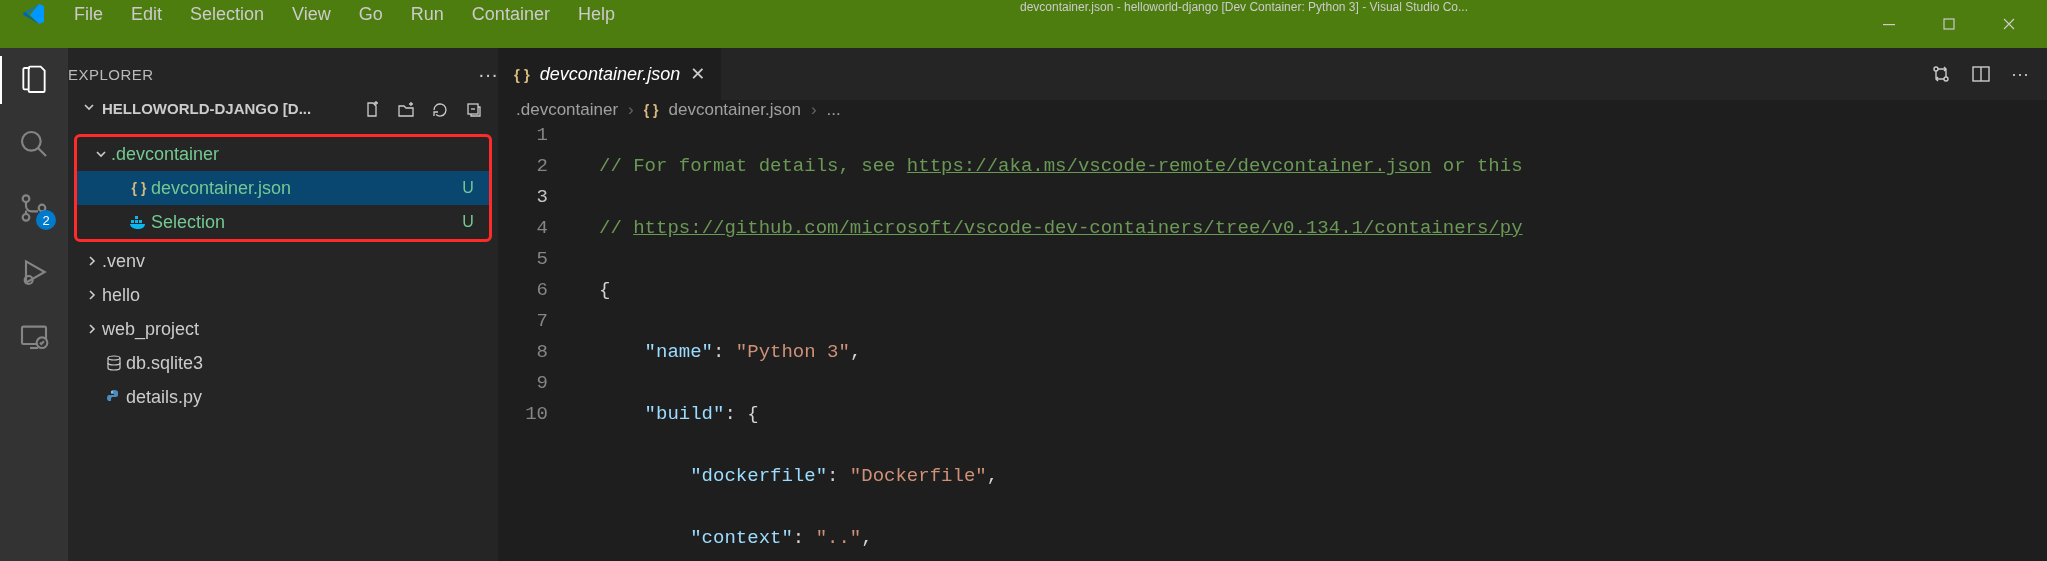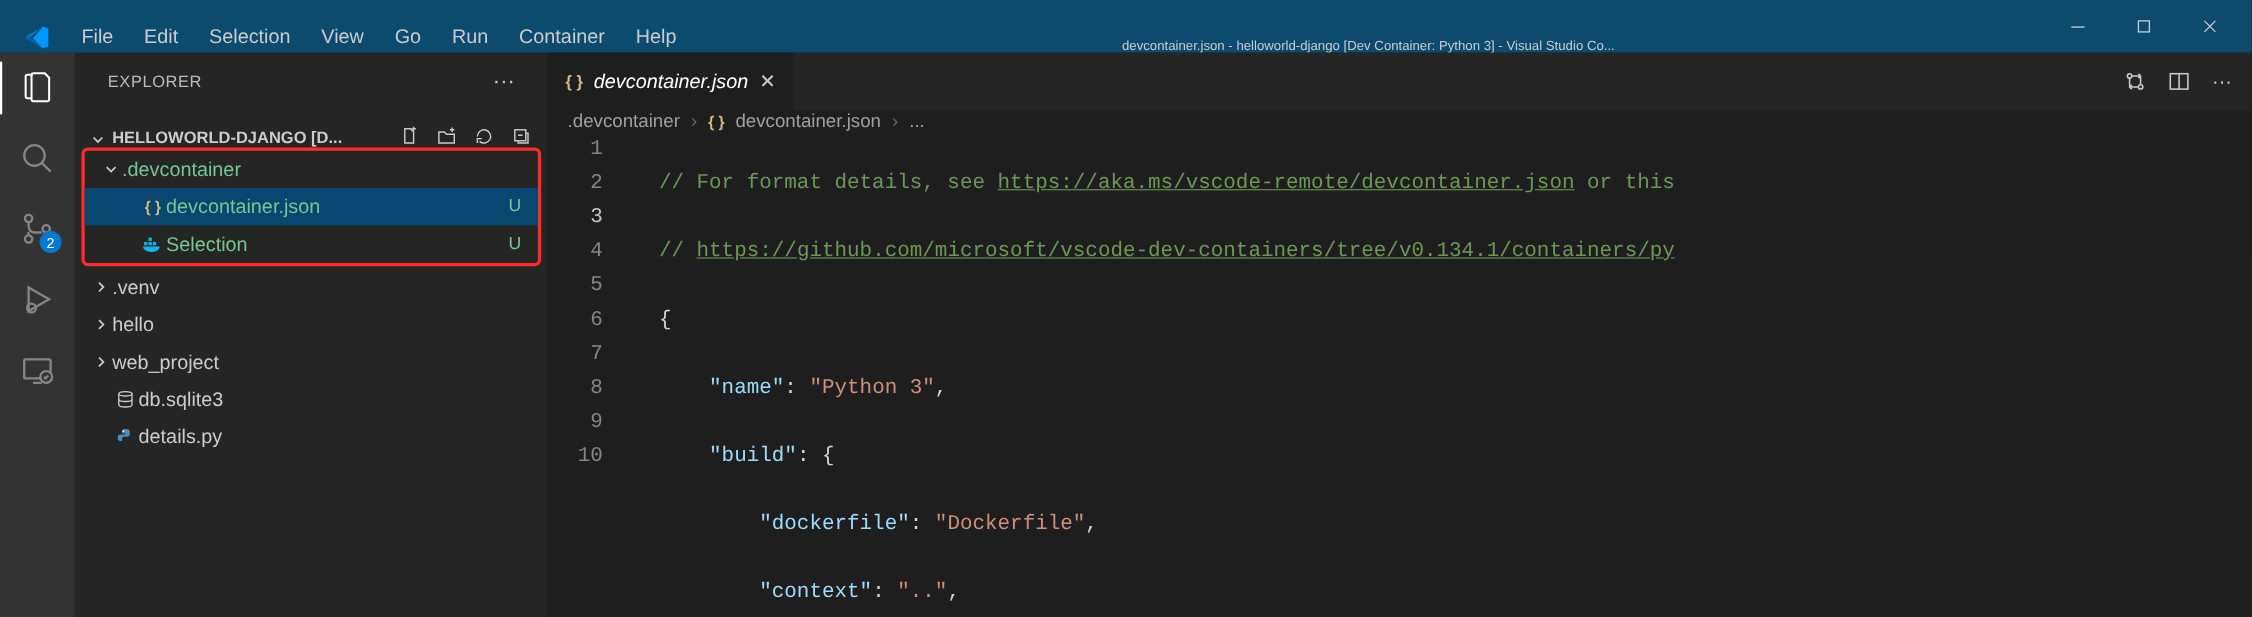--- a/index.html
+++ b/index.html
@@ -7,23 +7,23 @@
   font-family: "Segoe UI", -apple-system, sans-serif;
   background: #1e1e1e;
   color: #cccccc;
   width: 2047px;
   height: 561px;
   overflow: hidden;
   font-size: 18px;
 }
 .titlebar {
   height: 48px;
-  background: #0c4a6e;
+  background: #4d7c0f;
   display: flex;
-  align-items: flex-end;
+  align-items: flex-start;
   padding: 0 8px;
   -webkit-app-region: drag;
 }
 .titlebar .logo { width: 28px; height: 28px; margin: 0 12px; display:flex; align-items:center; justify-content:center; }
 .menubar { display: flex; gap: 0; }
 .menu-item { padding: 4px 14px; cursor: pointer; color: #ccc; }
 .title-center { flex: 1; text-align: center; color: #ccc; font-size: 12px; overflow: hidden; white-space: nowrap; text-overflow: ellipsis; }
 .win-controls { display: flex; gap: 0; }
 .win-btn { width: 60px; height: 48px; display:flex; align-items:center; justify-content:center; cursor:pointer; color:#ccc; }
 
@@ -42,24 +42,24 @@
 .act-icon.active { color:#fff; }
 .act-icon.active::before { content:''; position:absolute; left:-16px; top:-6px; bottom:-6px; width:2px; background:#fff; }
 .act-badge { position:absolute; bottom:-4px; right:-4px; background:#007acc; color:#fff; font-size:13px; min-width:20px; height:20px; border-radius:10px; display:flex; align-items:center; justify-content:center; padding:0 4px; }
 
 .sidebar {
   width: 430px;
   background: #252526;
   display:flex;
   flex-direction:column;
 }
-.sb-header { height: 52px; display:flex; align-items:center; justify-content:space-between; padding: 0 30px; }
+.sb-header { height: 52px; display:flex; align-items:center; justify-content:space-between; padding: 0 0; }
 .sb-title { font-size: 15px; color:#bbbbbb; letter-spacing: 0.5px; }
 .sb-more { cursor:pointer; color:#ccc; font-size:20px; }
-.sb-section-head { height: 34px; display:flex; align-items:flex-end; padding:0 14px; font-size:15px; font-weight:bold; color:#ccc; gap:6px; }
+.sb-section-head { height: 34px; display:flex; align-items:flex-start; padding:0 14px; font-size:15px; font-weight:bold; color:#ccc; gap:6px; }
 .sb-section-head .name { flex:1; text-overflow:ellipsis; overflow:hidden; white-space:nowrap; }
 .sb-actions { display:flex; gap:14px; color:#ccc; }
 .sb-act { cursor:pointer; width:20px; height:20px; display:flex; align-items:center; justify-content:center; }
 
 .annot-box { border: 3px solid #ff2b2b; border-radius: 6px; margin: 0 6px 2px 6px; }
 .tree { }
 .row { display:flex; align-items:center; height:34px; cursor:pointer; padding-right:12px; }
 .row .chev { width:20px; display:flex; justify-content:center; color:#ccc; }
 .row .icon { width:24px; display:flex; justify-content:center; align-items:center; }
 .row .label { flex:1; font-size:18px; }

